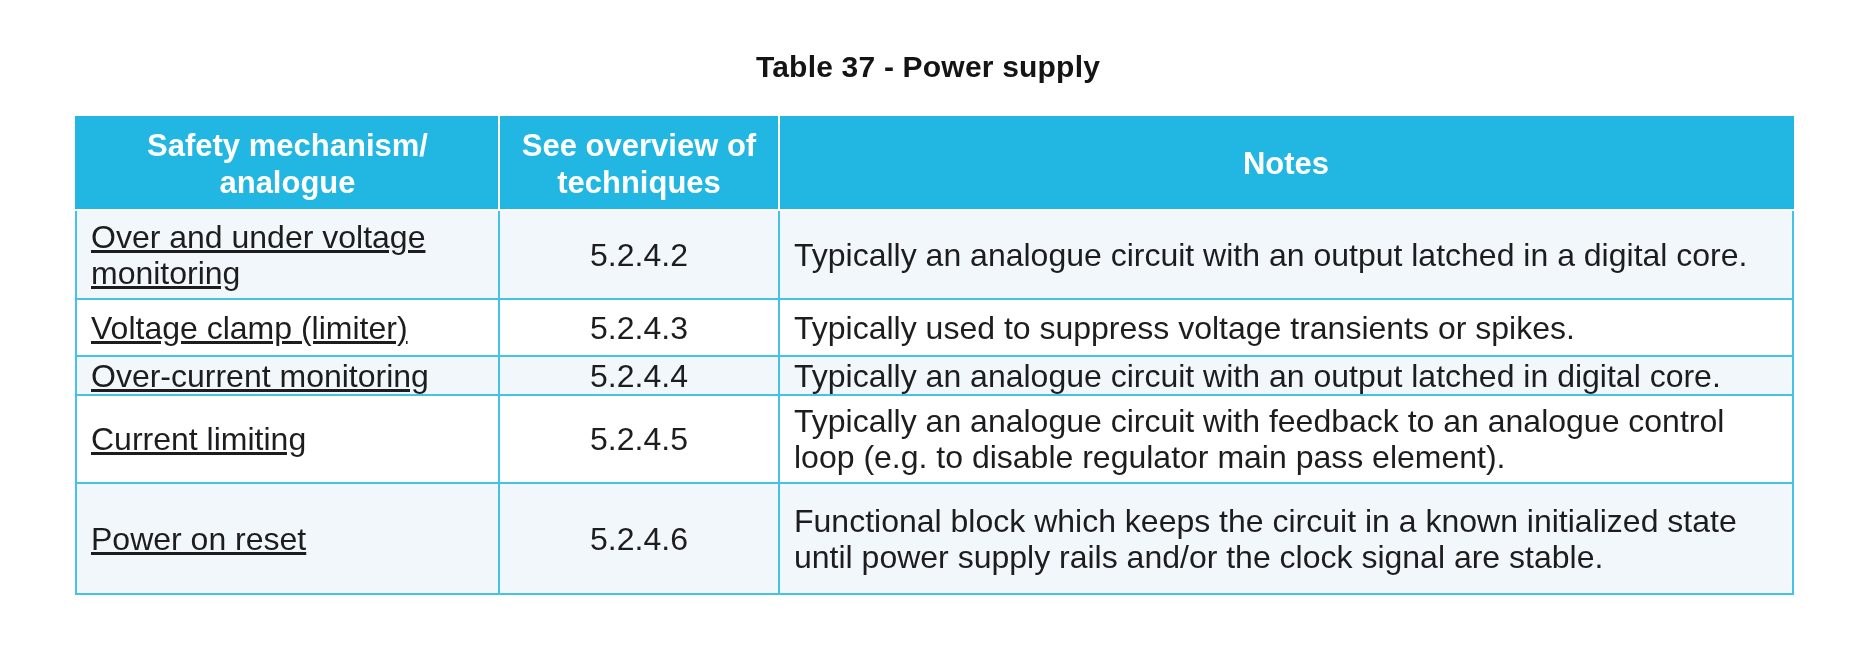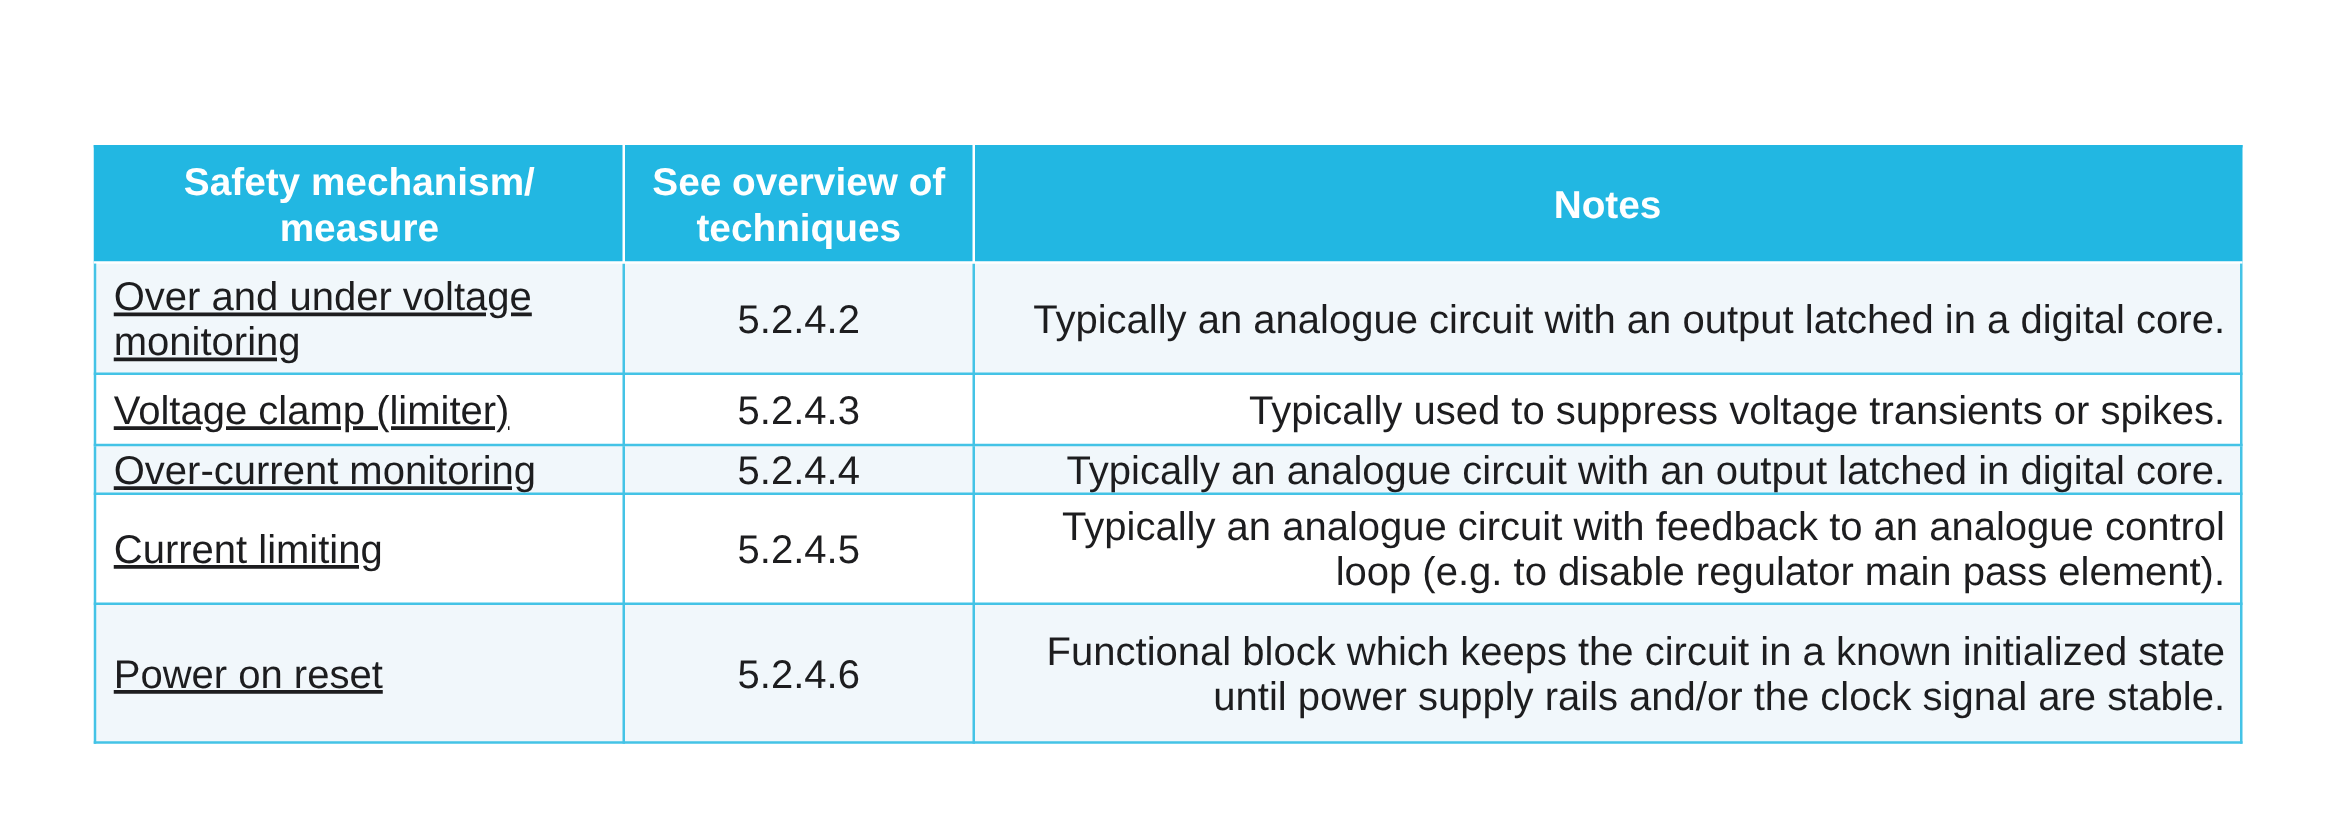--- a/index.html
+++ b/index.html
@@ -66,38 +66,39 @@
   tbody tr:nth-child(odd) td { background: var(--row-alt, #f1f7fb); }
 
   tbody tr:nth-child(1) { height: 89px; }
   tbody tr:nth-child(2) { height: 57px; }
   tbody tr:nth-child(3) { height: 39px; }
   tbody tr:nth-child(4) { height: 88px; }
   tbody tr:nth-child(5) { height: 111px; }
 
   td.mechanism { text-align: left; padding: 0 10px 0 14px; text-decoration: underline; }
   td.ref       { text-align: center; padding: 0 20px; }
-  td.note      { text-align: right; padding: 0 12px 0 4px; }
+  td.note      { text-align: left; padding: 0 12px 0 14px; }
 </style>
 </head>
 <body>
 
 <div class="page">
 
+  <div class="title">Table 37 - Power supply</div>
 
   <table class="safety">
     <colgroup>
       <col class="c1">
       <col class="c2">
       <col class="c3">
     </colgroup>
     <thead>
       <tr>
         <th>Safety mechanism/
-measure</th>
+analogue</th>
         <th>See overview of
 techniques</th>
         <th>Notes</th>
       </tr>
     </thead>
     <tbody id="table-body">
 
     <tr>
           <td class="mechanism">Over and under voltage monitoring</td>
           <td class="ref">5.2.4.2</td>

